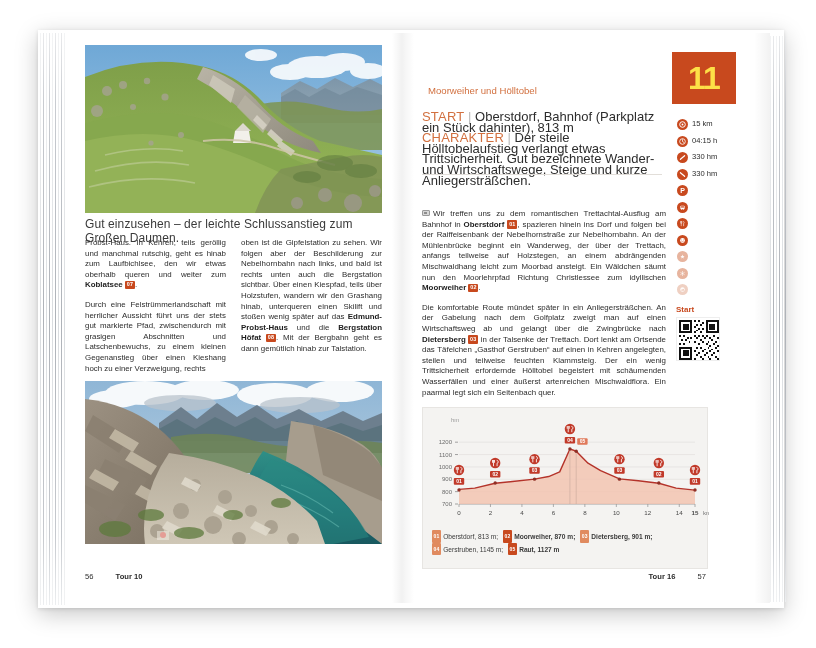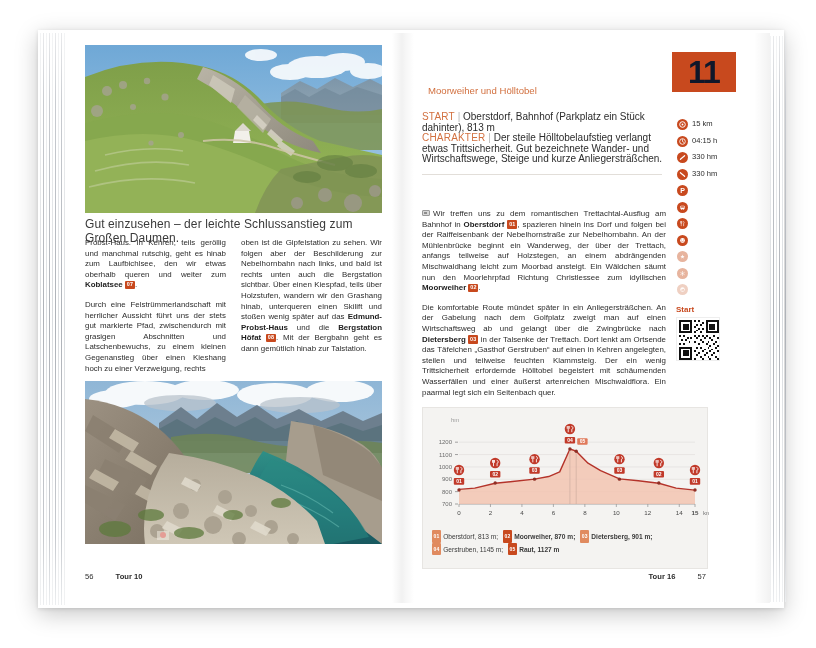--- a/index.html
+++ b/index.html
@@ -86,31 +86,31 @@
   
   .tour-title {
     position:absolute; left:18px; top:30px; font-size:15.5px; font-weight:700;
     color:#c8491e; letter-spacing:-0.1px;
   }
   .tour-sub {
     position:absolute; left:18px; top:52px; font-size:9.6px; color:#d2703f; font-weight:400;padding-left:6px;
   }
   .meta {
     position:absolute; left:18px; top:79px; width:244px;
-    font-size:10px; line-height:10.6px; color:#2c2c2c; text-align:left;
+    font-size:13px; line-height:10.6px; color:#2c2c2c; text-align:left;
   }
   .meta .lbl { color:#d2703f; font-weight:400; letter-spacing:0.2px; }
   .meta .sep { color:#b9b9b9; }
   .hairline {
     position:absolute; left:18px; top:141px; width:240px; height:1px; background:#e2ded9;
   }
 
   .tour-number {
-    position:absolute; left:268px; top:19px; width:64px; height:40px;
-    background:#c8491e; color:#0f172a; font-size:32px; font-weight:700;
+    position:absolute; left:268px; top:19px; width:64px; height:52px;
+    background:#c8491e; color:#fde047; font-size:32px; font-weight:700;
     display:flex; align-items:center; justify-content:center; letter-spacing:-1px;
   }
 
   
   .rail { position:absolute; left:273px; top:86px; width:70px; }
   .rail-row { display:flex; align-items:flex-start; height:16.5px; }
   .rail-ico {
     width:11px; height:11px; border-radius:50%; background:#c8491e;
     display:flex; align-items:center; justify-content:center; flex:0 0 auto;
     color:#fff; font-size:6.6px; font-weight:700; line-height:1;

